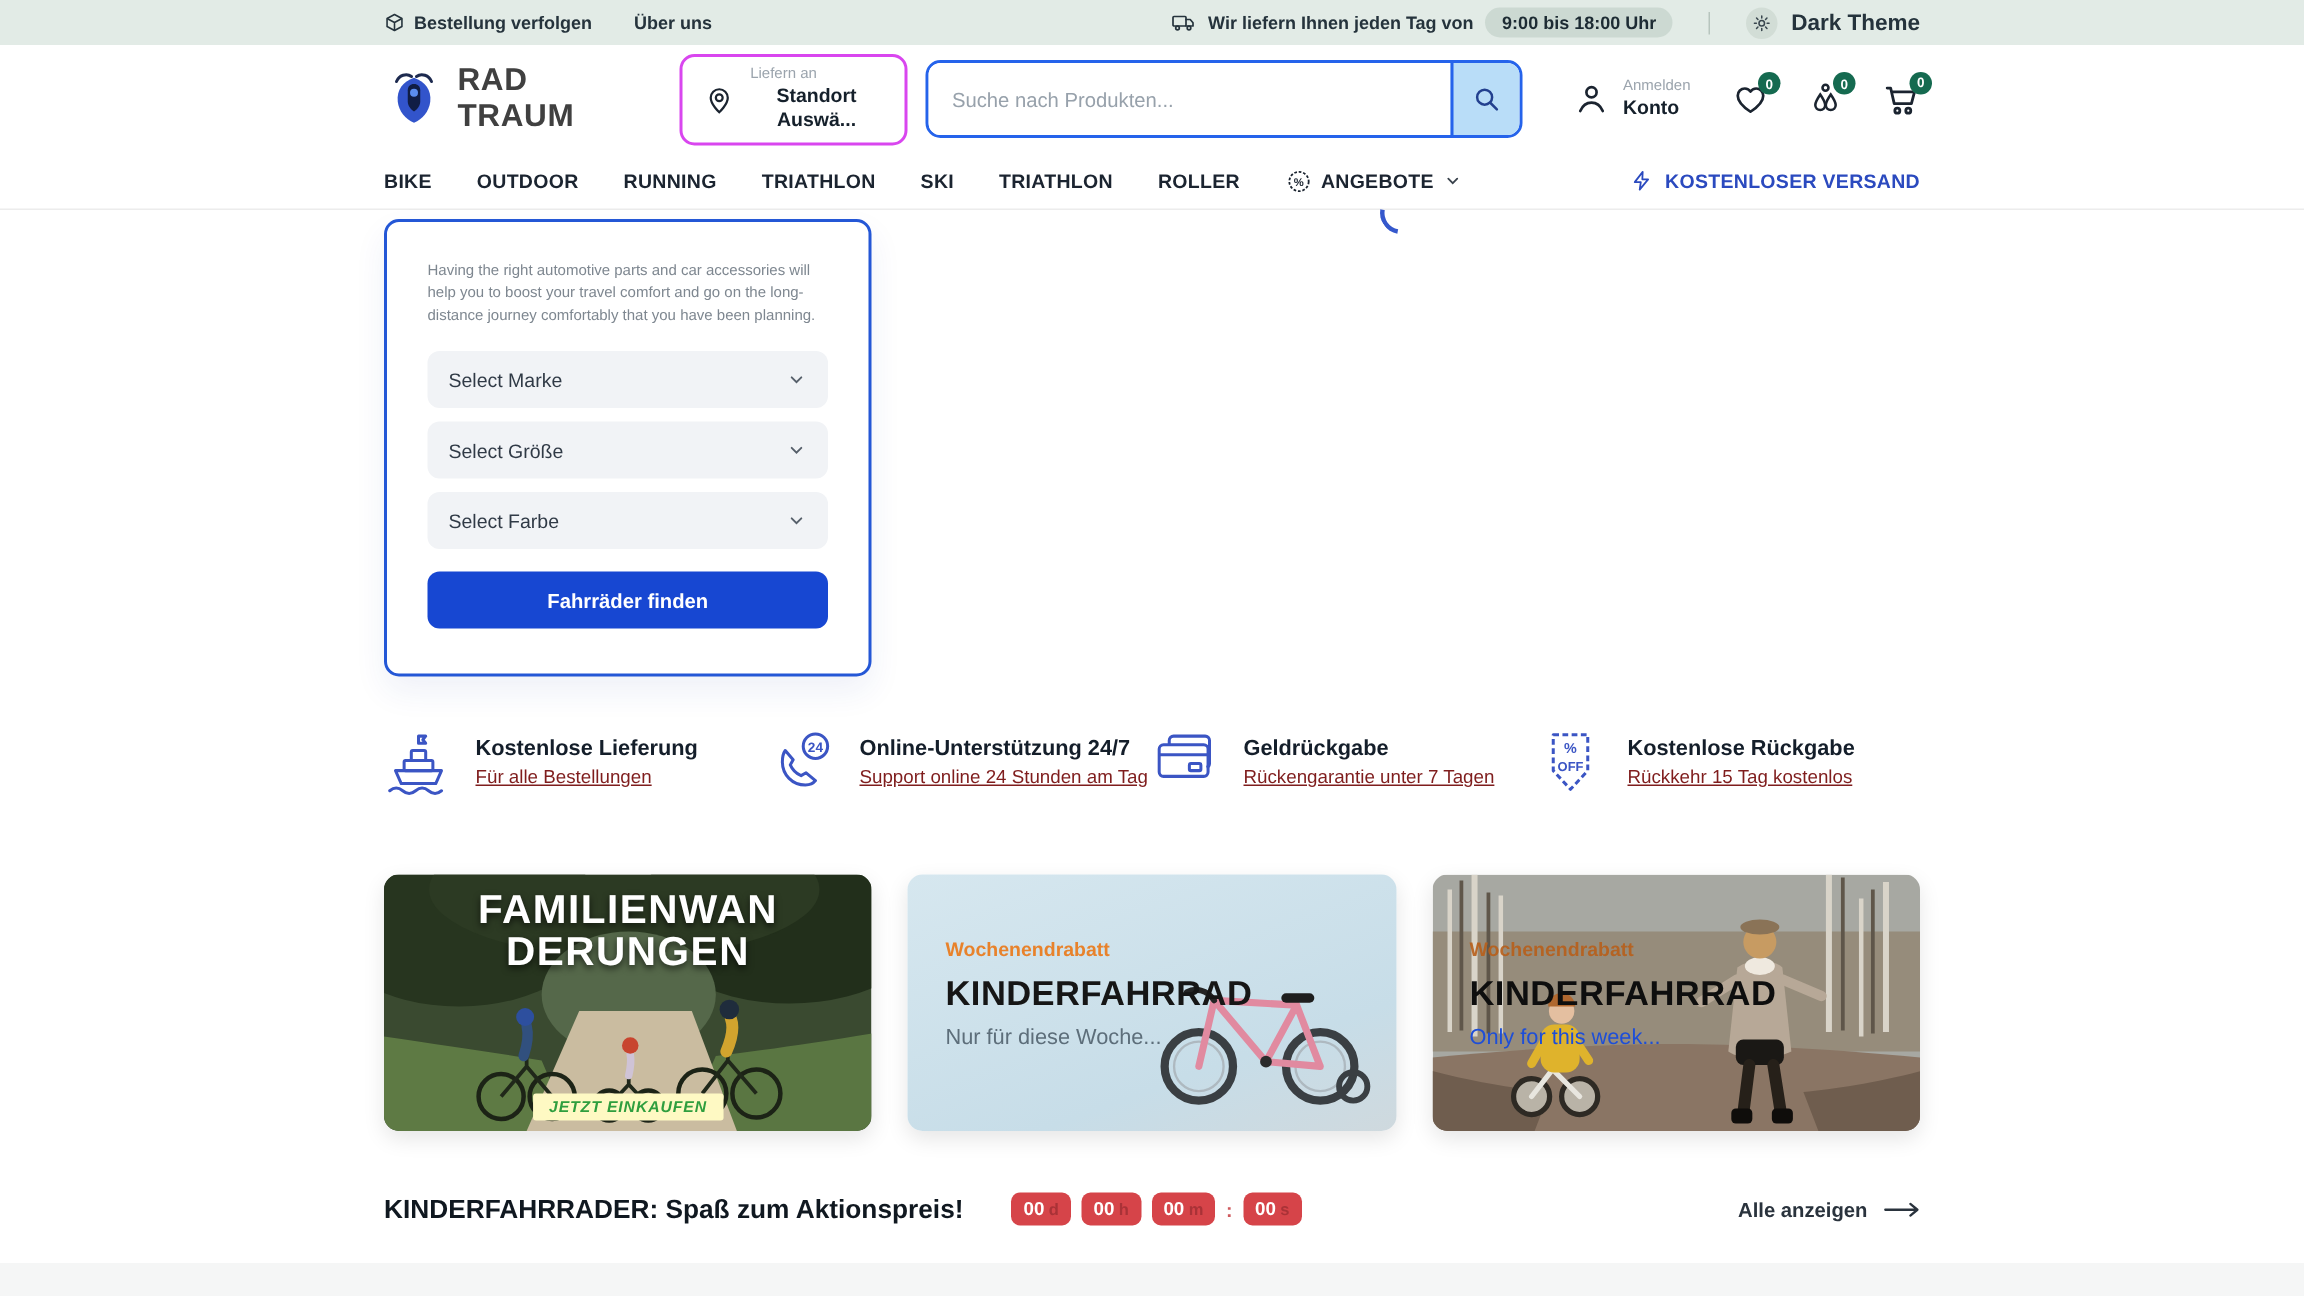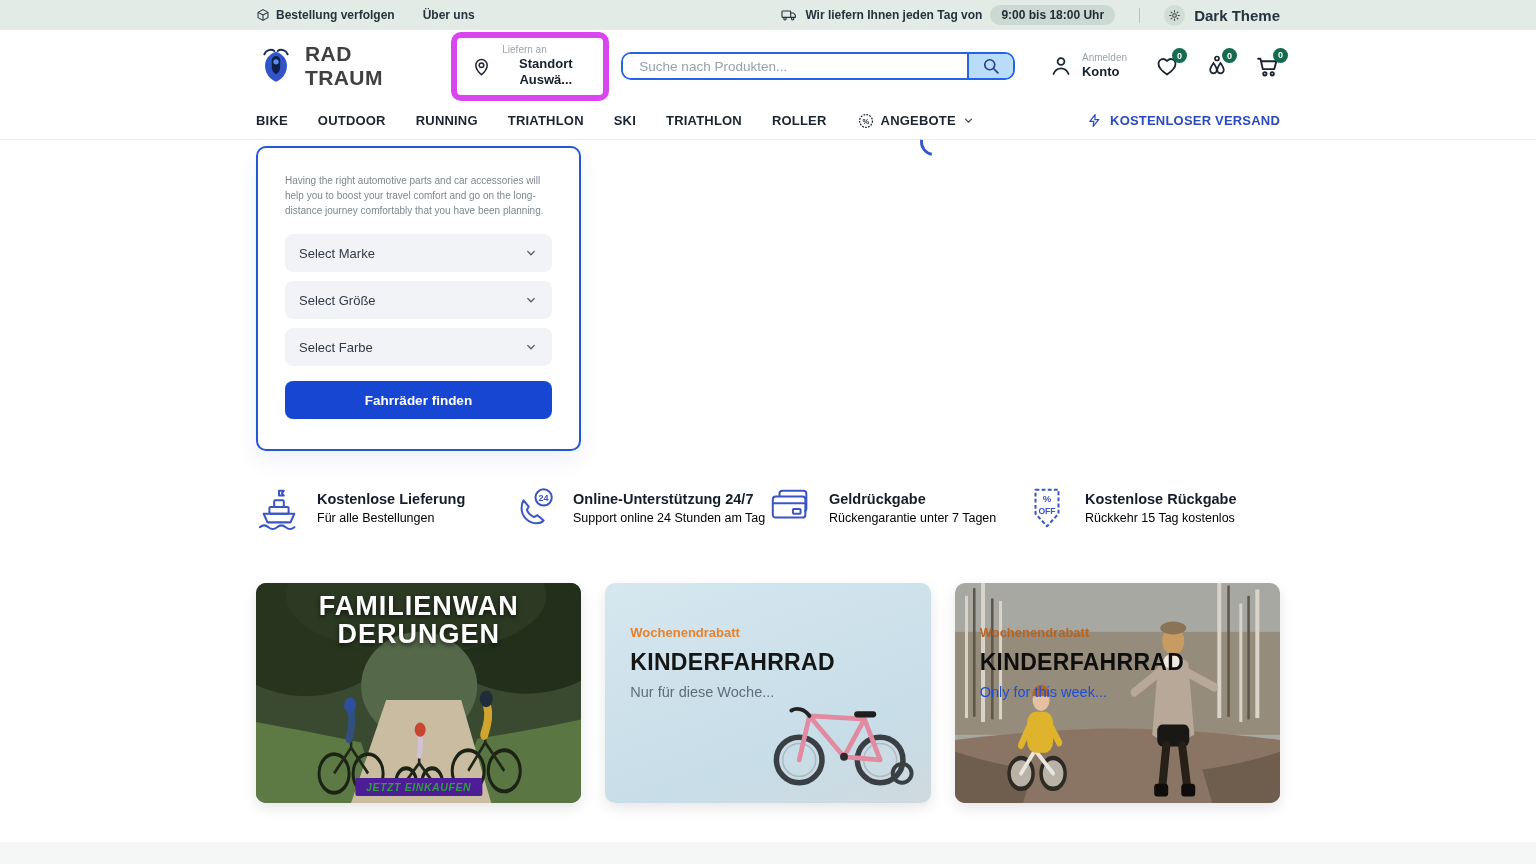--- a/index.html
+++ b/index.html
@@ -25,25 +25,25 @@
   .hours-pill { background:#ccd9d2; border-radius:11px; padding:3px 11px; font-weight:700; color:#1d2b33; }
   .tb-divider { width:1px; height:15px; background:#b7c5be; margin:0 16px; }
   .theme-btn { display:flex; align-items:center; gap:9px; background:none; border:0; font-size:15px; font-weight:700; color:#25333c; padding:0; }
   .sun-circle { width:21px; height:21px; border-radius:50%; background:#d2ddd6; display:flex; align-items:center; justify-content:center; }
 
   
   .header-inner { display:flex; align-items:center; height:72px; }
   .brand { display:flex; align-items:center; gap:9px; }
   .brand-name { font-size:21px; font-weight:800; letter-spacing:.4px; color:#404040; }
   .location { margin-left:44px; display:flex; align-items:center; gap:10px; background:#fff;
-              border:6px solid #d946ef; border-radius:10px; padding:6px 14px; }
+              border:2px solid #d946ef; border-radius:10px; padding:6px 14px; }
   .loc-text { display:flex; flex-direction:column; align-items:flex-start; line-height:1.25; }
   .loc-label { font-size:10px; color:#9ba4ad; }
   .loc-value { font-size:13px; font-weight:700; color:#15202b; }
-  .search { margin-left:12px; width:467px; height:28px; display:flex; border:2px solid #2563eb; border-radius:10px; overflow:hidden; background:#fff; }
+  .search { margin-left:12px; width:467px; height:52px; display:flex; border:2px solid #2563eb; border-radius:10px; overflow:hidden; background:#fff; }
   .search input { flex:1; border:0; outline:0; padding:0 16px; font-size:13.5px; color:#333; font-family:inherit; }
   .search input::placeholder { color:#97a1ab; }
   .search-btn { width:46px; background:#b9ddf8; border:0; border-left:2px solid #2563eb; display:flex; align-items:center; justify-content:center; }
   .account { margin-left:34px; display:flex; align-items:center; gap:9px; background:none; border:0; padding:0; }
   .header-icons { margin-left:28px; display:flex; align-items:center; gap:26px; }
   .hicon { position:relative; background:none; border:0; padding:0; }
   .badge { position:absolute; top:-6px; right:-8px; width:15px; height:15px; border-radius:50%;
            background:#156a50; color:#fff; font-size:9px; font-weight:700;
            display:flex; align-items:center; justify-content:center; }
 
@@ -67,31 +67,31 @@
             font-size:13px; color:#303a46; margin-bottom:9px; }
   .finder-submit { width:100%; height:38px; background:#1747d2; color:#fff; border:0; border-radius:8px;
                    font-size:13.5px; font-weight:700; margin-top:6px; }
   .spinner { position:absolute; left:664px; top:-12px; width:28px; height:28px; border-radius:50%;
              border:3px solid transparent; border-left-color:#3558cc; transform:rotate(-35deg); }
 
   
   .features { margin-top:34px; display:grid; grid-template-columns:repeat(4,1fr); }
   .feature { display:flex; align-items:center; gap:15px; }
   .feature-title { font-size:14.5px; font-weight:700; color:#141e2a; }
-  .feature-sub { font-size:12.5px; color:#000000; margin-top:4px; }
+  .feature-sub { font-size:12.5px; color:#7f1d1d; margin-top:4px;text-decoration:underline; }
 
   
   .banners { margin-top:52px; display:grid; grid-template-columns:repeat(3,1fr); gap:24px; }
-  .banner { position:relative; height:220px; border-radius:10px; overflow:hidden; box-shadow:0 5px 14px rgba(0,0,0,.10); }
+  .banner { position:relative; height:171px; border-radius:10px; overflow:hidden; box-shadow:0 5px 14px rgba(0,0,0,.10); }
   .banner svg.scene { position:absolute; inset:0; width:100%; height:100%; }
   .b1-title { position:absolute; top:10px; left:0; width:100%; text-align:center; color:#fff;
               font-weight:800; font-size:27px; line-height:1.02; letter-spacing:1px;
               text-shadow:0 2px 5px rgba(0,0,0,.65); }
   .b1-cta { position:absolute; bottom:7px; left:50%; transform:translateX(-50%);
-            background:#4c1d95; color:#2f9e3e; border:0; border-radius:2px;
+            background:#fef9c3; color:#2f9e3e; border:0; border-radius:2px;
             font-size:10.5px; font-weight:700; font-style:italic; letter-spacing:.6px; padding:3px 11px; }
   .banner-blue { background:linear-gradient(160deg,#d6e7ef 0%,#c7dde8 70%,#cfd9de 100%); }
   .banner-text { position:absolute; left:25px; top:42px; z-index:2; }
   .eyebrow { font-size:13px; font-weight:700; color:#e8822b; }
   .banner-title { font-size:23px; font-weight:800; color:#161616; margin-top:9px; letter-spacing:.3px; }
   .banner-sub { font-size:14.5px; color:#5d6e7a; margin-top:8px; }
   .banner-blue .bike { position:absolute; right:10px; bottom:4px; }
   .banner-photo .eyebrow { color:#b85f1a; opacity:.9; }
   .banner-photo .banner-title { color:#0e0e0e; }
   .banner-photo .banner-sub { color:#1d4ed8; }

